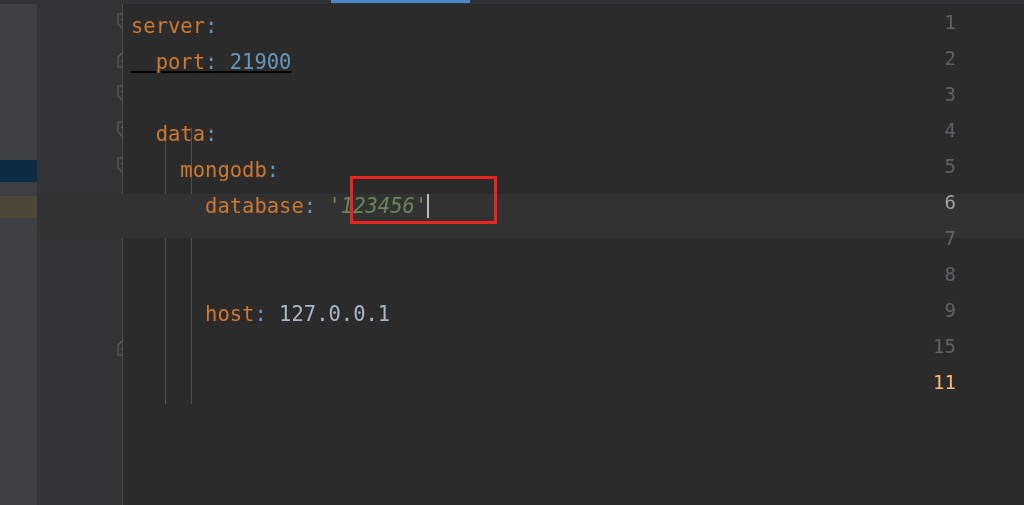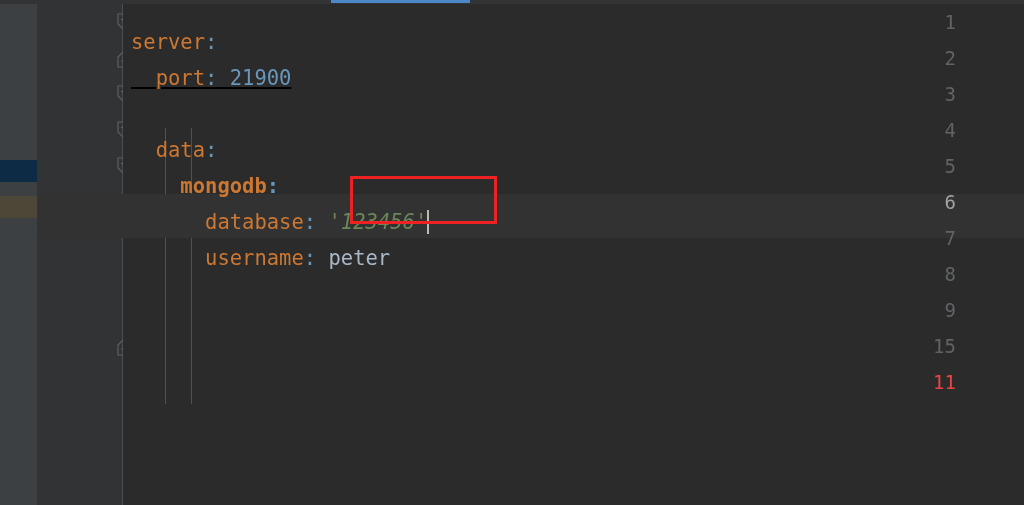--- a/index.html
+++ b/index.html
@@ -115,21 +115,20 @@
   }
 
   .code-line {
     position: absolute;
     left: 0;
     height: 36px;
     line-height: 36px;
     font-size: 20.5px;
     white-space: pre;
     letter-spacing: 0px;
-    margin-top: 16px;
   }
 
   .tok-key    { color: #cc7832; }
   .tok-colon  { color: #6897bb; }
   .tok-text   { color: #a9b7c6; }
   .tok-num    { color: #6897bb; }
   .tok-str    { color: #6a8759; font-style: italic; }
 
   
   .caret {
@@ -206,36 +205,36 @@
       </div>
     </div>
 
   <div class="code-area" id="code-area">
       <div class="indent-guide" style="left: 42px; top: 124px; height: 276px; background: rgb(78, 82, 84);"></div>
       <div class="indent-guide" style="left: 68px; top: 124px; height: 276px; background: rgb(78, 82, 84);"></div>
       <div class="current-line" style="top: 190px; background: rgb(50, 50, 50);"></div>
       <div class="code-line" style="top: 4px; left: 8px;"><span class="tok-key">server</span><span class="tok-colon">:</span></div>
       <div class="code-line" style="top: 40px; left: 8px; text-decoration: underline;"><span class="tok-key">  port</span><span class="tok-colon">:</span><span class="tok-num"> 21900</span></div>
       <div class="code-line" style="top: 112px; left: 8px;"><span class="tok-key">  data</span><span class="tok-colon">:</span></div>
-      <div class="code-line" style="top: 148px; left: 8px; font-weight: bold;"><span class="tok-key">    mongodb</span><span class="tok-colon">:</span></div>
+      <div class="code-line" style="top: 148px; left: 8px;"><span class="tok-key">    mongodb</span><span class="tok-colon">:</span></div>
       <div class="code-line" style="top: 184px; left: 8px;"><span class="tok-key">      database</span><span class="tok-colon">:</span><span class="tok-str"> '123456'</span><span class="caret"></span></div>
-      <div class="code-line" style="top: 220px; left: 8px;"><span class="tok-key">      username</span><span class="tok-colon">:</span><span class="tok-text"> peter</span></div>
+      <div class="code-line" style="top: 292px; left: 8px;"><span class="tok-key">      host</span><span class="tok-colon">:</span><span class="tok-text"> 127.0.0.1</span></div>
       <div class="code-line" style="top: 364px; left: 8px;"></div>
     </div>
 
   <div id="line-number-layer">
       <div class="line-no" style="top: 4px; color: rgb(96, 99, 102);">1</div>
       <div class="line-no" style="top: 40px; color: rgb(96, 99, 102);">2</div>
       <div class="line-no" style="top: 76px; color: rgb(96, 99, 102);">3</div>
       <div class="line-no" style="top: 112px; color: rgb(96, 99, 102);">4</div>
       <div class="line-no" style="top: 148px; color: rgb(96, 99, 102);">5</div>
       <div class="line-no current" style="top: 184px; color: rgb(164, 163, 163);">6</div>
       <div class="line-no" style="top: 220px; color: rgb(96, 99, 102);">7</div>
       <div class="line-no" style="top: 256px; color: rgb(96, 99, 102);">8</div>
       <div class="line-no" style="top: 292px; color: rgb(96, 99, 102);">9</div>
       <div class="line-no" style="top: 328px; color: rgb(96, 99, 102);">15</div>
-      <div class="line-no" style="top: 364px; color: #ef4444;">11</div>
+      <div class="line-no" style="top: 364px; color: #fdba74;">11</div>
     </div>
 
   <div class="annot-box" id="annot-box" style="left: 350px; top: 176px; width: 147px; height: 48px; border-color: rgb(238, 34, 34);"></div>
 
 <div class="current-line" style="top: 194px; background: rgb(50, 50, 50); position: absolute; left: 37px; width: 86px;"></div>
   </div>
 
 </body></html>

